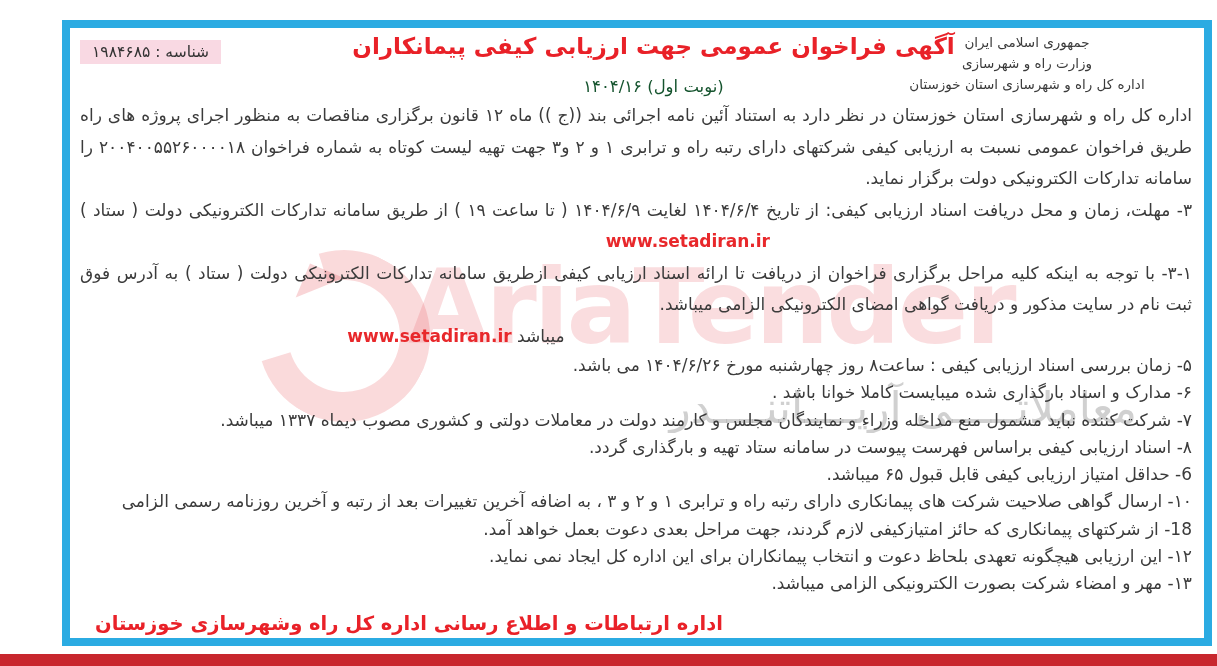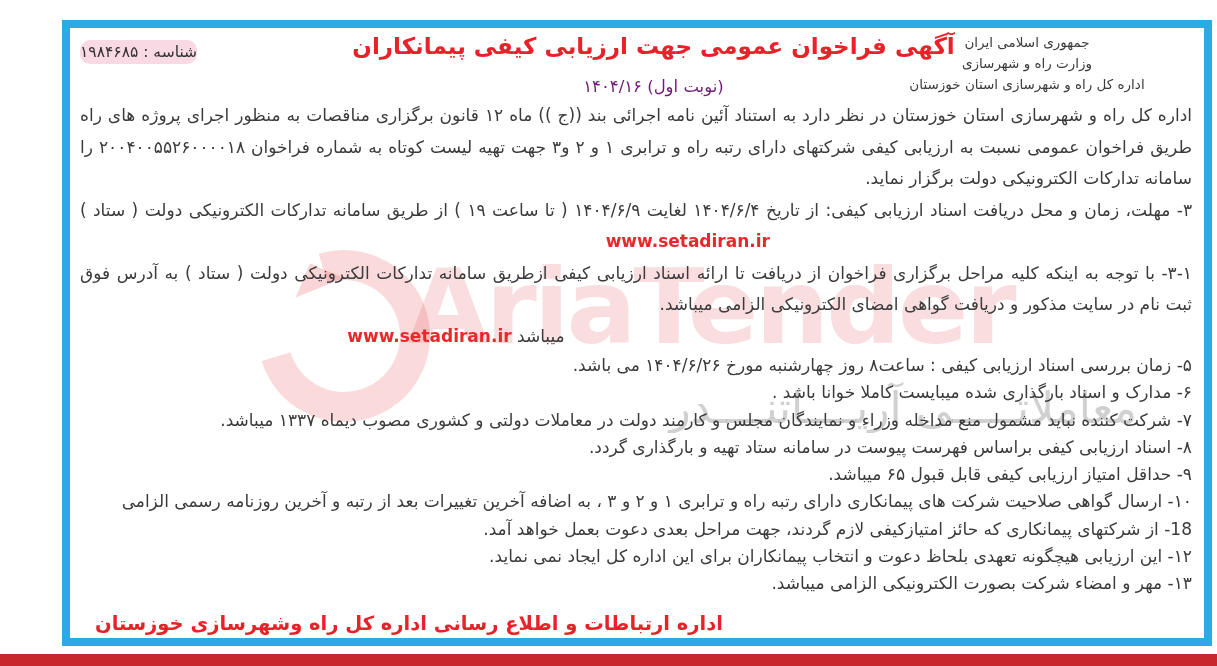--- a/index.html
+++ b/index.html
@@ -22,29 +22,29 @@
   }
   
   .org-block {
     position:absolute; right:40px; top:32px; width:300px;
     text-align:center; font-size:13.5px; line-height:21px; color:#3a3a3a; z-index:4;
   }
   
   .id-badge {
     position:absolute; left:80px; top:40px;
     background:#F9D9E3; color:#333; font-size:15.5px;
-    padding:3px 0; z-index:4; direction:rtl;border-radius:10px;
+    padding:3px 12px; z-index:4; direction:rtl;
   }
   .title {
     position:absolute; left:90px; right:0; top:33px; text-align:center;
     color:#E92128; font-size:23px; font-weight:bold; z-index:4;
   }
   .subtitle {
     position:absolute; left:90px; right:0; top:77px; text-align:center;
-    color:#701a75; font-size:16.5px; z-index:4;
+    color:#14532d; font-size:16.5px; z-index:4;
   }
   
   .body-text {
     position:absolute; left:80px; top:100px; width:1112px; z-index:4;
     color:#3b3b3b; font-size:17px; direction:rtl;
   }
   .line   { height:31.5px; line-height:31.5px; overflow:hidden; }
   .sp     { height:27.3px; line-height:27.3px; }
   .jl     { text-align:justify; text-align-last:justify; }
   .rl     { text-align:right; }
@@ -109,21 +109,21 @@
     </div>
     <div class="line jl">۳-۱- با توجه به اینکه کلیه مراحل برگزاری فراخوان از دریافت تا ارائه اسناد ارزیابی کیفی ازطریق سامانه تدارکات الکترونیکی دولت ( ستاد ) به آدرس فوق انجام خواهد شد،</div>
     <div class="line rl">ثبت نام در سایت مذکور و دریافت گواهی امضای الکترونیکی الزامی میباشد.</div>
     <div class="line url2">
       <span dir="ltr"><span class="redlink">www.setadiran.ir</span> <span>میباشد</span></span>
     </div>
     <div class="line sp rl">۵- زمان بررسی اسناد ارزیابی کیفی : ساعت۸ روز چهارشنبه مورخ ۱۴۰۴/۶/۲۶ می باشد.</div>
     <div class="line sp rl">۶- مدارک و اسناد بارگذاری شده میبایست کاملا خوانا باشد .</div>
     <div class="line sp rl">۷- شرکت کننده نباید مشمول منع مداخله وزراء و نمایندگان مجلس و کارمند دولت در معاملات دولتی و کشوری مصوب دیماه ۱۳۳۷ میباشد.</div>
     <div class="line sp rl">۸- اسناد ارزیابی کیفی براساس فهرست پیوست در سامانه ستاد تهیه و بارگذاری گردد.</div>
-    <div class="line sp rl">۹- حداقل امتیاز ارزیابی کیفی قابل قبول ۶۵ میباشد.</div>
+    <div class="line sp rl">6- حداقل امتیاز ارزیابی کیفی قابل قبول ۶۵ میباشد.</div>
     <div class="line sp rl">۱۰- ارسال گواهی صلاحیت شرکت های پیمانکاری دارای رتبه راه و ترابری ۱ و ۲ و ۳ ، به اضافه آخرین تغییرات بعد از رتبه و آخرین روزنامه رسمی الزامی میباشد .</div>
     <div class="line sp rl">18- از شرکتهای پیمانکاری که حائز امتیازکیفی لازم گردند، جهت مراحل بعدی دعوت بعمل خواهد آمد.</div>
     <div class="line sp rl">۱۲- این ارزیابی هیچگونه تعهدی بلحاظ دعوت و انتخاب پیمانکاران برای این اداره کل ایجاد نمی نماید.</div>
     <div class="line sp rl">۱۳- مهر و امضاء شرکت بصورت الکترونیکی الزامی میباشد.</div>
   </div>
 
   <div class="footer-line">اداره ارتباطات و اطلاع رسانی اداره کل راه وشهرسازی خوزستان</div>
 
   <div class="bottom-bar"></div>
 

